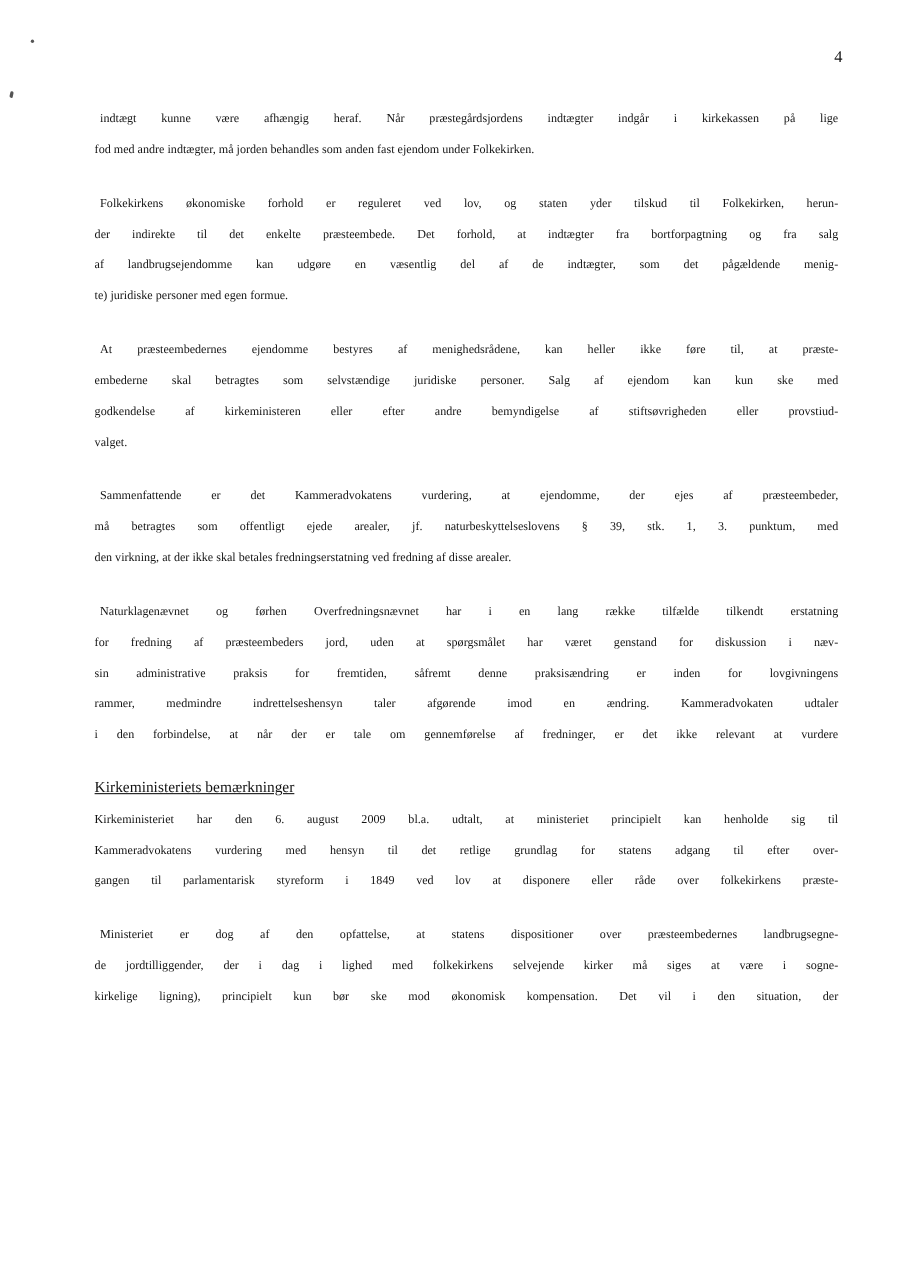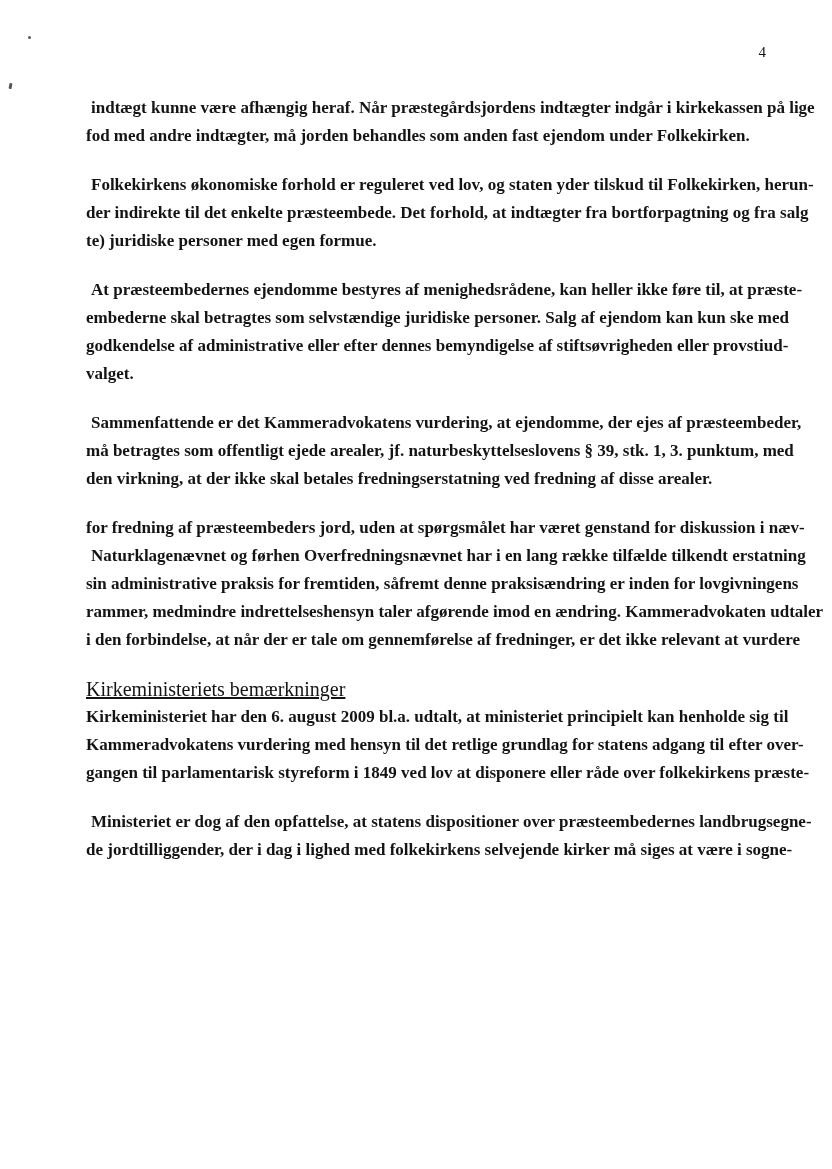--- a/index.html
+++ b/index.html
@@ -23,32 +23,31 @@
     left: 86px;
     top: 94px;
     width: 676px;
   }
   .para { margin: 0 0 21px 0; padding: 0; }
   .line {
     display: block;
     white-space: nowrap;
     height: 28px;
     line-height: 28px;
-    font-size: 17px;
-    font-weight: bold;
+    font-size: 11px;
   }
   .just {
     text-align: justify;
     text-align-last: justify;
   }
   .pfirst { text-indent: 5px; }
   .heading {
     margin: 0;
     padding: 0;
-    font-size: 20px;
+    font-size: 14px;
     font-weight: normal;
     text-decoration: underline;
     height: 28px;
     line-height: 28px;
   }
   .artifact { position: absolute; background: #555; }
   .a1 { left: 28px; top: 36px; width: 3px; height: 3px; border-radius: 50%; }
   .a2 { left: 9px; top: 83px; width: 3px; height: 6px; border-radius: 2px 2px 1px 2px; transform: rotate(12deg); }
 </style>
 </head>
@@ -64,51 +63,53 @@
   <div class="content">
 
     <p class="para">
       <span class="line just pfirst">indtægt kunne være afhængig heraf. Når præstegårdsjordens indtægter indgår i kirkekassen på lige</span>
       <span class="line">fod med andre indtægter, må jorden behandles som anden fast ejendom under Folkekirken.</span>
     </p>
 
     <p class="para">
       <span class="line just pfirst">Folkekirkens økonomiske forhold er reguleret ved lov, og staten yder tilskud til Folkekirken, herun-</span>
       <span class="line just">der indirekte til det enkelte præsteembede. Det forhold, at indtægter fra bortforpagtning og fra salg</span>
+      <span class="line just">af landbrugsejendomme kan udgøre en væsentlig del af de indtægter, som det pågældende menig-</span>
       <span class="line">te) juridiske personer med egen formue.</span>
     </p>
 
     <p class="para">
       <span class="line just pfirst">At præsteembedernes ejendomme bestyres af menighedsrådene, kan heller ikke føre til, at præste-</span>
       <span class="line just">embederne skal betragtes som selvstændige juridiske personer. Salg af ejendom kan kun ske med</span>
-      <span class="line just">godkendelse af administrative eller efter dennes bemyndigelse af stiftsøvrigheden eller provstiud-</span>
+      <span class="line just">godkendelse af kirkeministeren eller efter andre bemyndigelse af stiftsøvrigheden eller provstiud-</span>
       <span class="line">valget.</span>
     </p>
 
     <p class="para">
       <span class="line just pfirst">Sammenfattende er det Kammeradvokatens vurdering, at ejendomme, der ejes af præsteembeder,</span>
       <span class="line just">må betragtes som offentligt ejede arealer, jf. naturbeskyttelseslovens § 39, stk. 1, 3. punktum, med</span>
       <span class="line">den virkning, at der ikke skal betales fredningserstatning ved fredning af disse arealer.</span>
     </p>
 
     <p class="para">
+      <span class="line just pfirst">Naturklagenævnet og førhen Overfredningsnævnet har i en lang række tilfælde tilkendt erstatning</span>
       <span class="line just">for fredning af præsteembeders jord, uden at spørgsmålet har været genstand for diskussion i næv-</span>
-      <span class="line just pfirst">Naturklagenævnet og førhen Overfredningsnævnet har i en lang række tilfælde tilkendt erstatning</span>
       <span class="line just">sin administrative praksis for fremtiden, såfremt denne praksisændring er inden for lovgivningens</span>
       <span class="line just">rammer, medmindre indrettelseshensyn taler afgørende imod en ændring. Kammeradvokaten udtaler</span>
       <span class="line just">i den forbindelse, at når der er tale om gennemførelse af fredninger, er det ikke relevant at vurdere</span>
     </p>
 
     <h2 class="heading">Kirkeministeriets bemærkninger</h2>
 
     <p class="para">
       <span class="line just">Kirkeministeriet har den 6. august 2009 bl.a. udtalt, at ministeriet principielt kan henholde sig til</span>
       <span class="line just">Kammeradvokatens vurdering med hensyn til det retlige grundlag for statens adgang til efter over-</span>
       <span class="line just">gangen til parlamentarisk styreform i 1849 ved lov at disponere eller råde over folkekirkens præste-</span>
     </p>
 
     <p class="para">
       <span class="line just pfirst">Ministeriet er dog af den opfattelse, at statens dispositioner over præsteembedernes landbrugsegne-</span>
       <span class="line just">de jordtilliggender, der i dag i lighed med folkekirkens selvejende kirker må siges at være i sogne-</span>
+      <span class="line just">kirkelige ligning), principielt kun bør ske mod økonomisk kompensation. Det vil i den situation, der</span>
     </p>
 
   </div>
 </div>
 
 </body></html>

